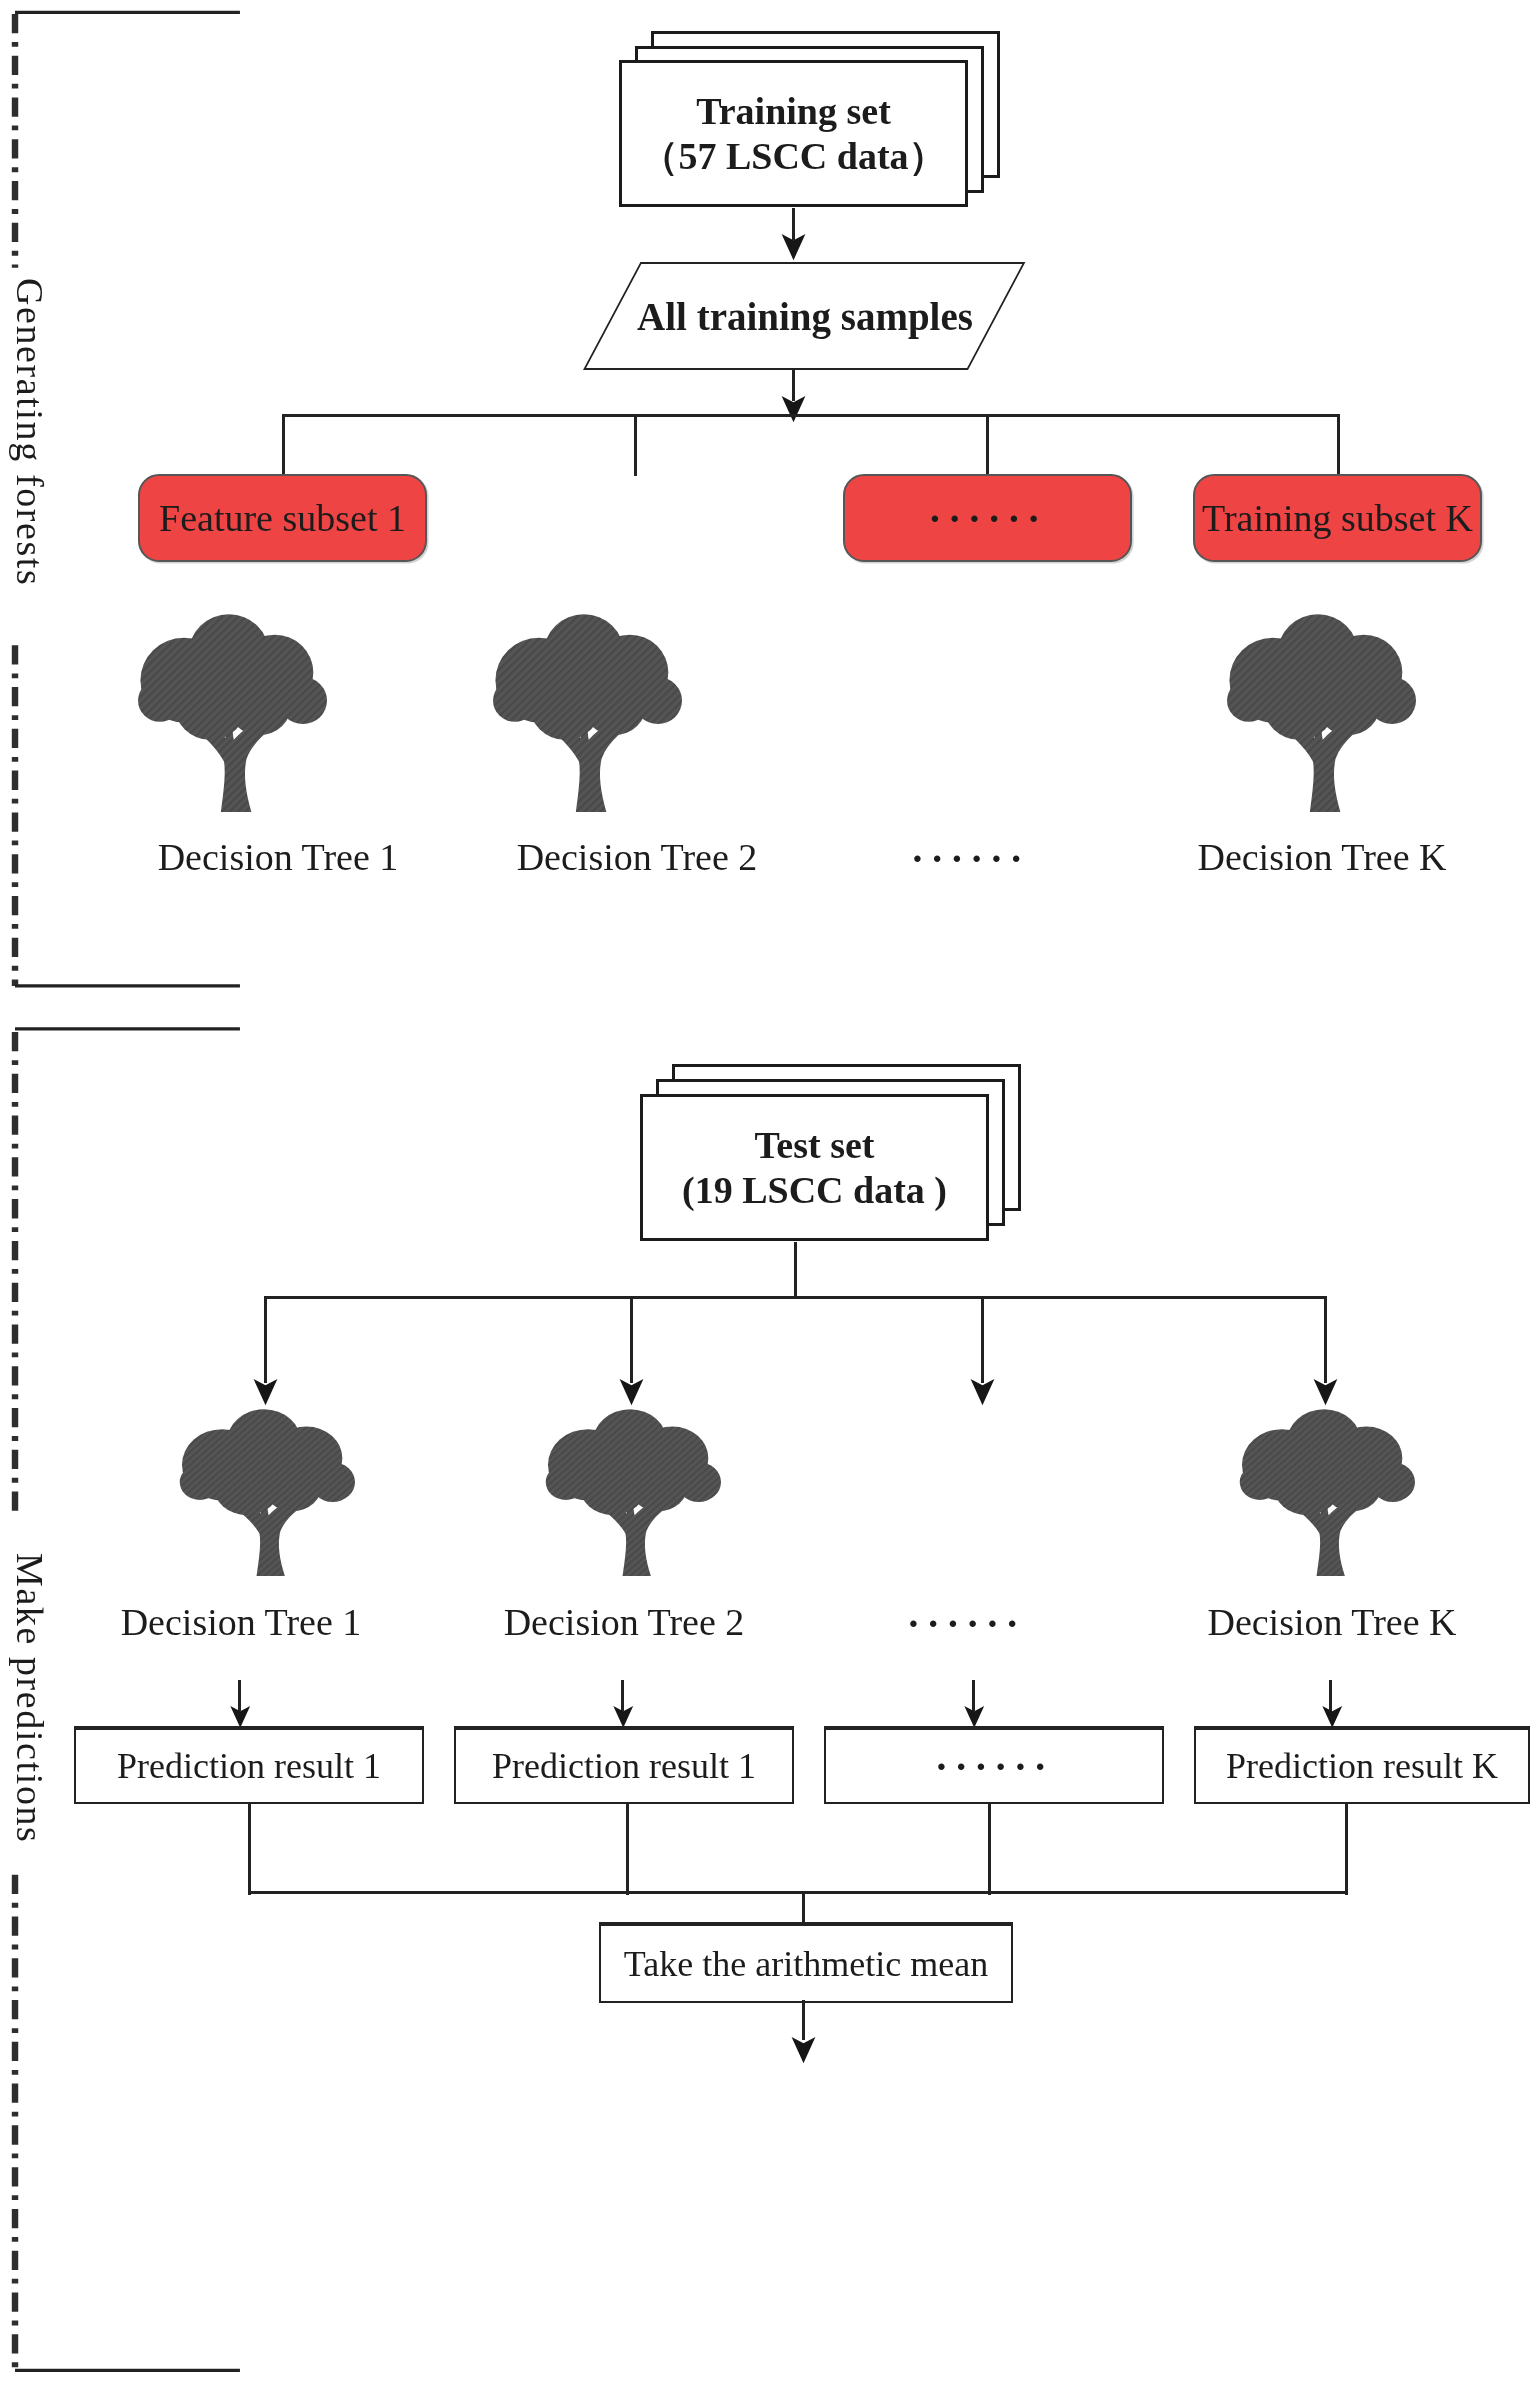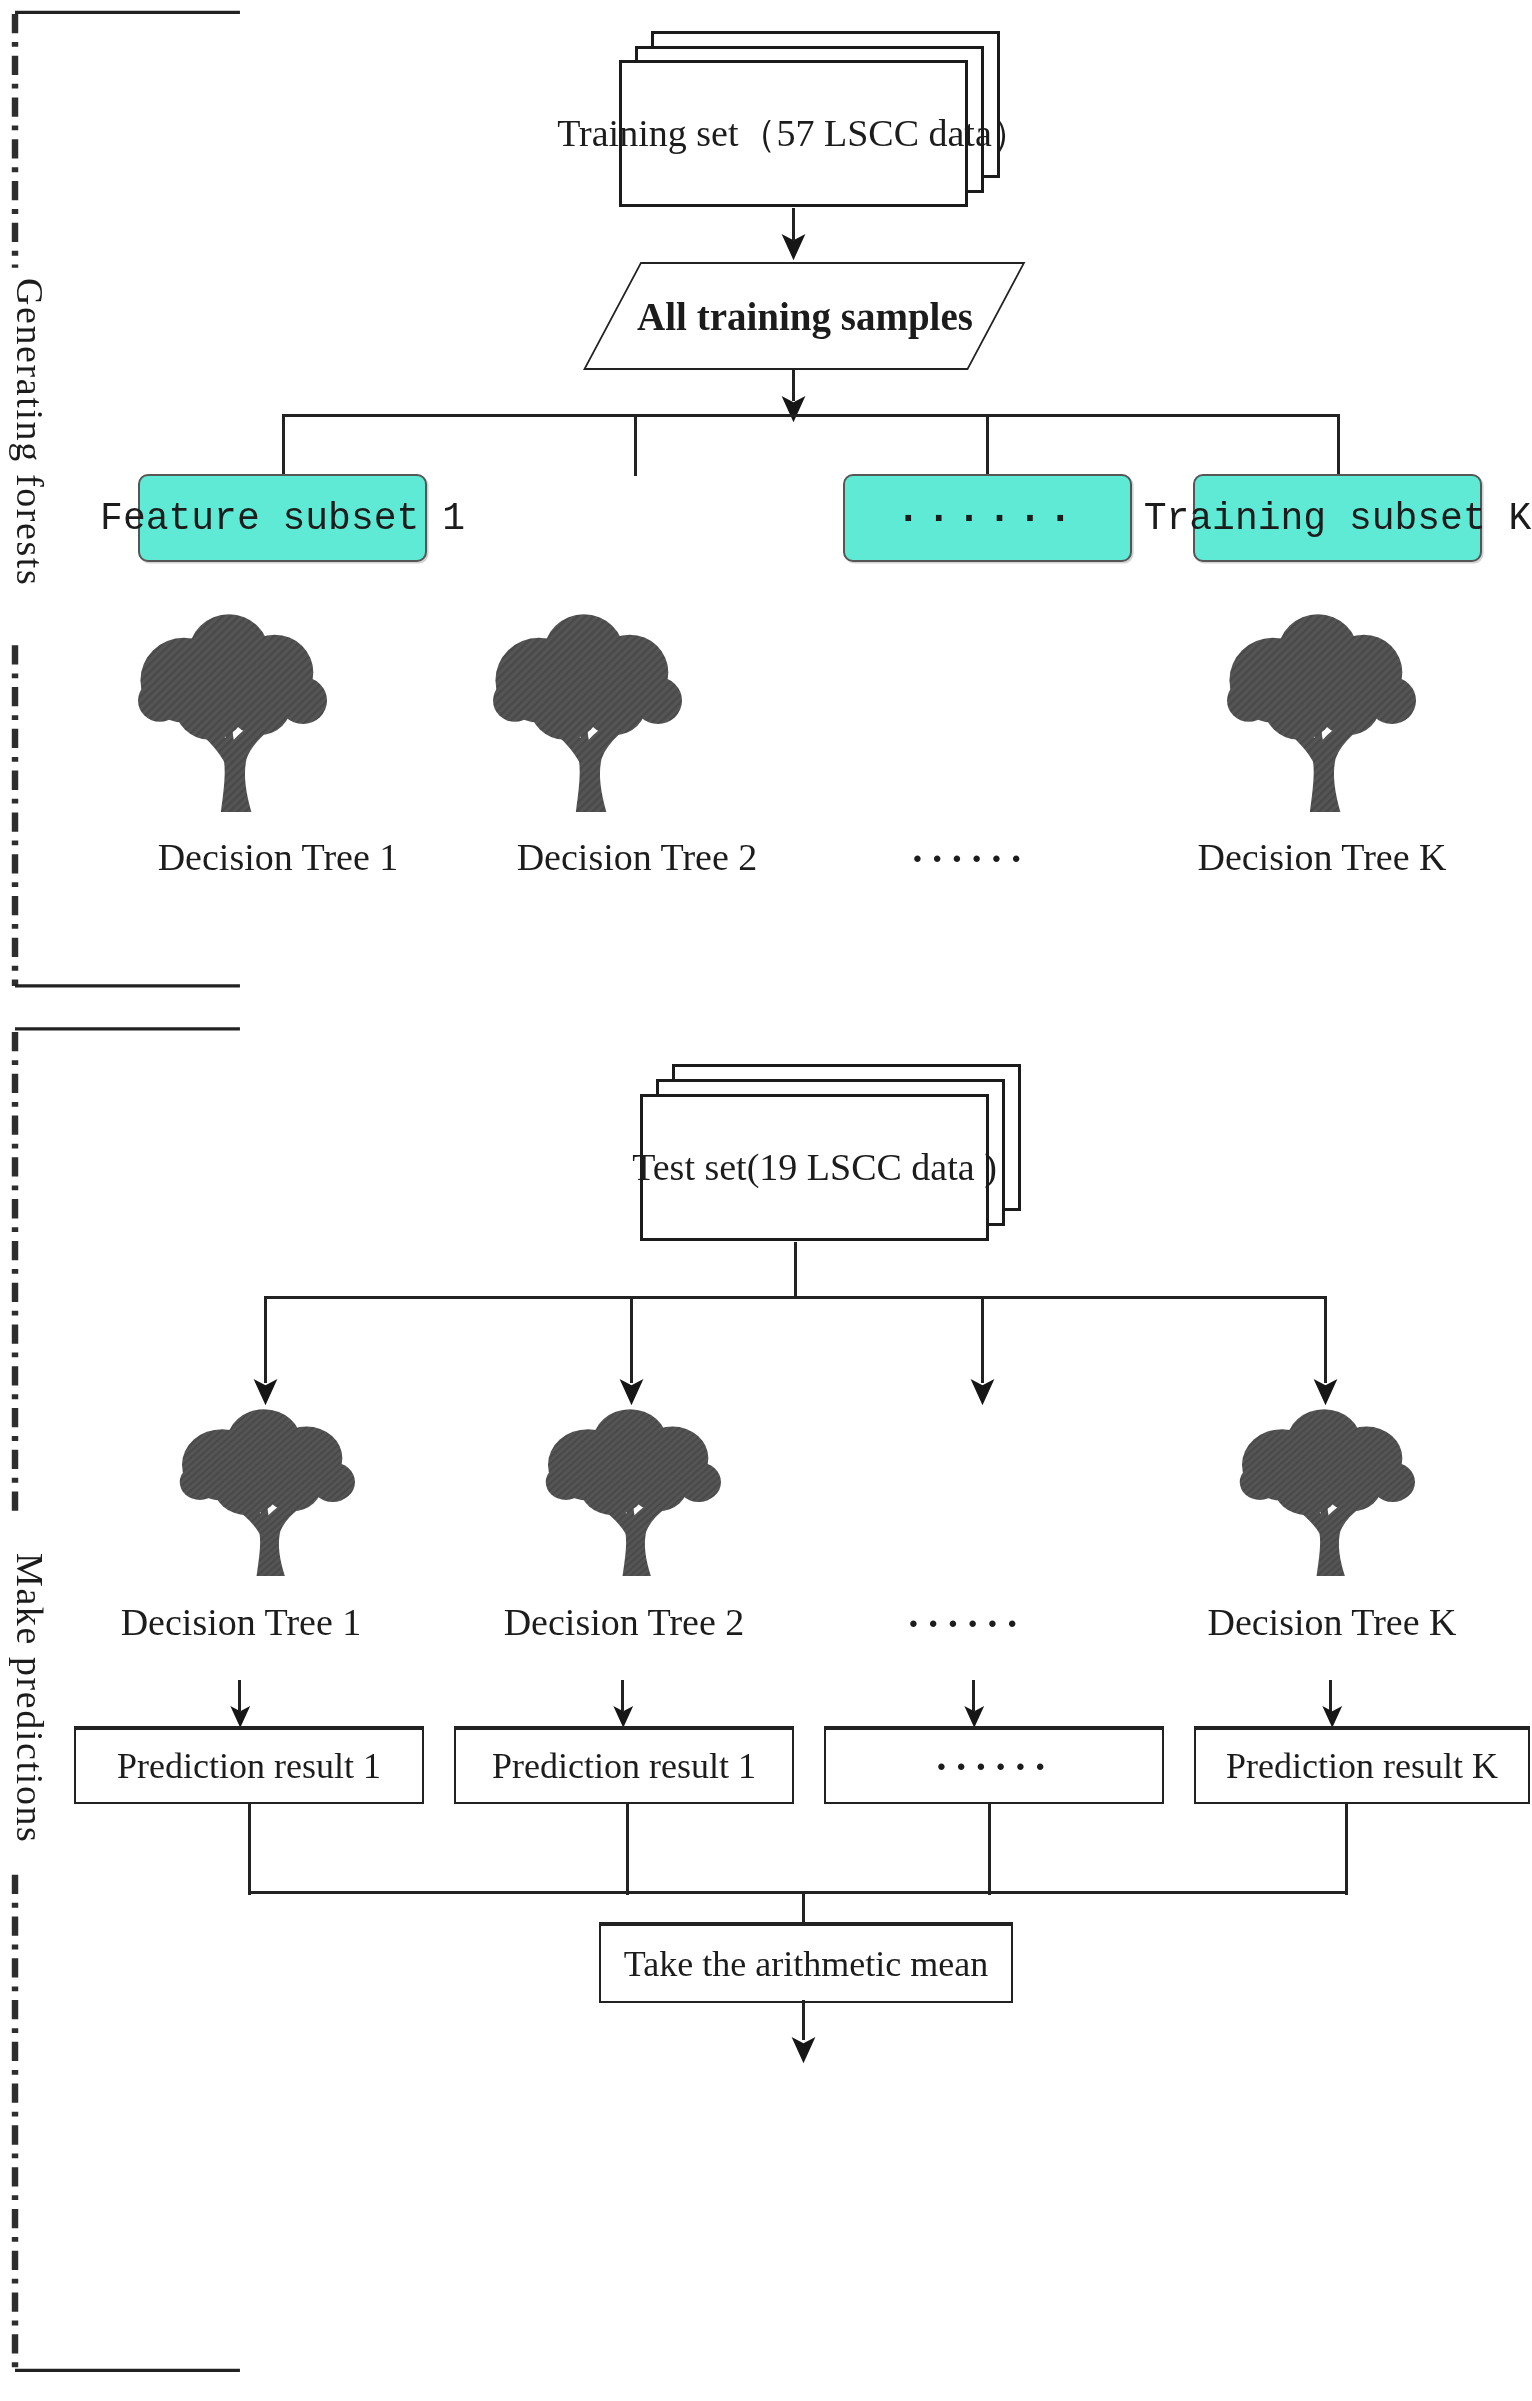--- a/index.html
+++ b/index.html
@@ -24,37 +24,37 @@
     border:2.4px solid #222222;background:#ffffff;
     transform:skewX(-28deg);transform-origin:0 100%;
   }
   .para-text{
     position:absolute;left:612px;top:262px;width:386px;height:109px;
     display:flex;align-items:center;justify-content:center;font-size:39px;white-space:nowrap;font-weight:bold;
   }
   
   .fbox{
     position:absolute;top:474px;width:285px;height:84px;border:2.4px solid #565656;
-    border-radius:10px;background:#5eead4;display:flex;align-items:center;justify-content:center;
-    font-size:38px;white-space:nowrap;box-shadow:1.6px 1.6px 0 rgba(80,80,80,.25);font-family:Liberation Mono, monospace;
+    border-radius:21px;background:#ef4444;display:flex;align-items:center;justify-content:center;
+    font-size:38px;white-space:nowrap;box-shadow:1.6px 1.6px 0 rgba(80,80,80,.25);
   }
   
   .rbox{
     position:absolute;border:2.4px solid #222222;border-top-width:4px;background:#ffffff;
     display:flex;align-items:center;justify-content:center;font-size:36px;white-space:nowrap;
   }
   .label{position:absolute;text-align:center;font-size:38px;white-space:nowrap;}
   .dots{font-weight:800;letter-spacing:6.4px;font-size:40px;}
   .vlabel{
     position:absolute;writing-mode:vertical-rl;text-orientation:mixed;
     font-size:38px;text-align:center;white-space:nowrap;letter-spacing:1.6px;
   }
   .tree{position:absolute;}
-  .multi{display:flex;flex-direction:row;justify-content:center;align-items:center;
-    text-align:center;line-height:45px;}
+  .multi{display:flex;flex-direction:column;justify-content:center;align-items:center;
+    text-align:center;line-height:45px;font-weight:bold;}
 </style>
 </head>
 <body>
 
 <div class="stage">
 
   <svg width="0" height="0" style="position:absolute" aria-hidden="true">
     <defs>
       <pattern id="hatch" patternUnits="userSpaceOnUse" width="7" height="7" patternTransform="rotate(45)">
         <rect width="7" height="7" fill="#555555"></rect>

